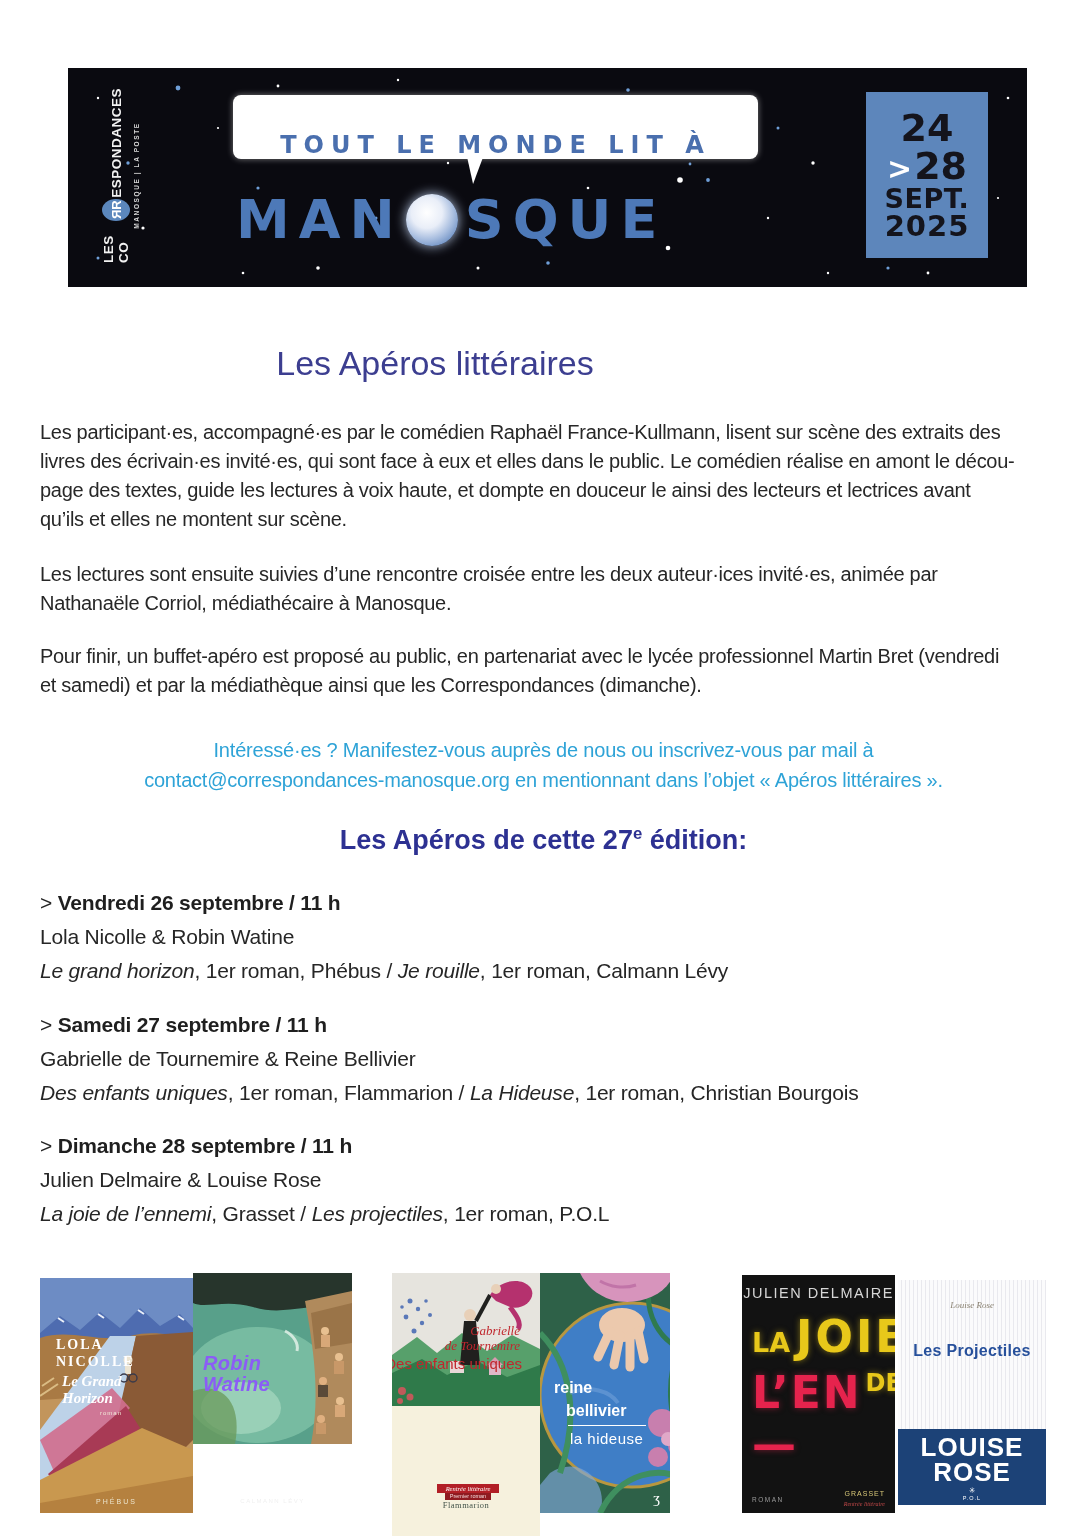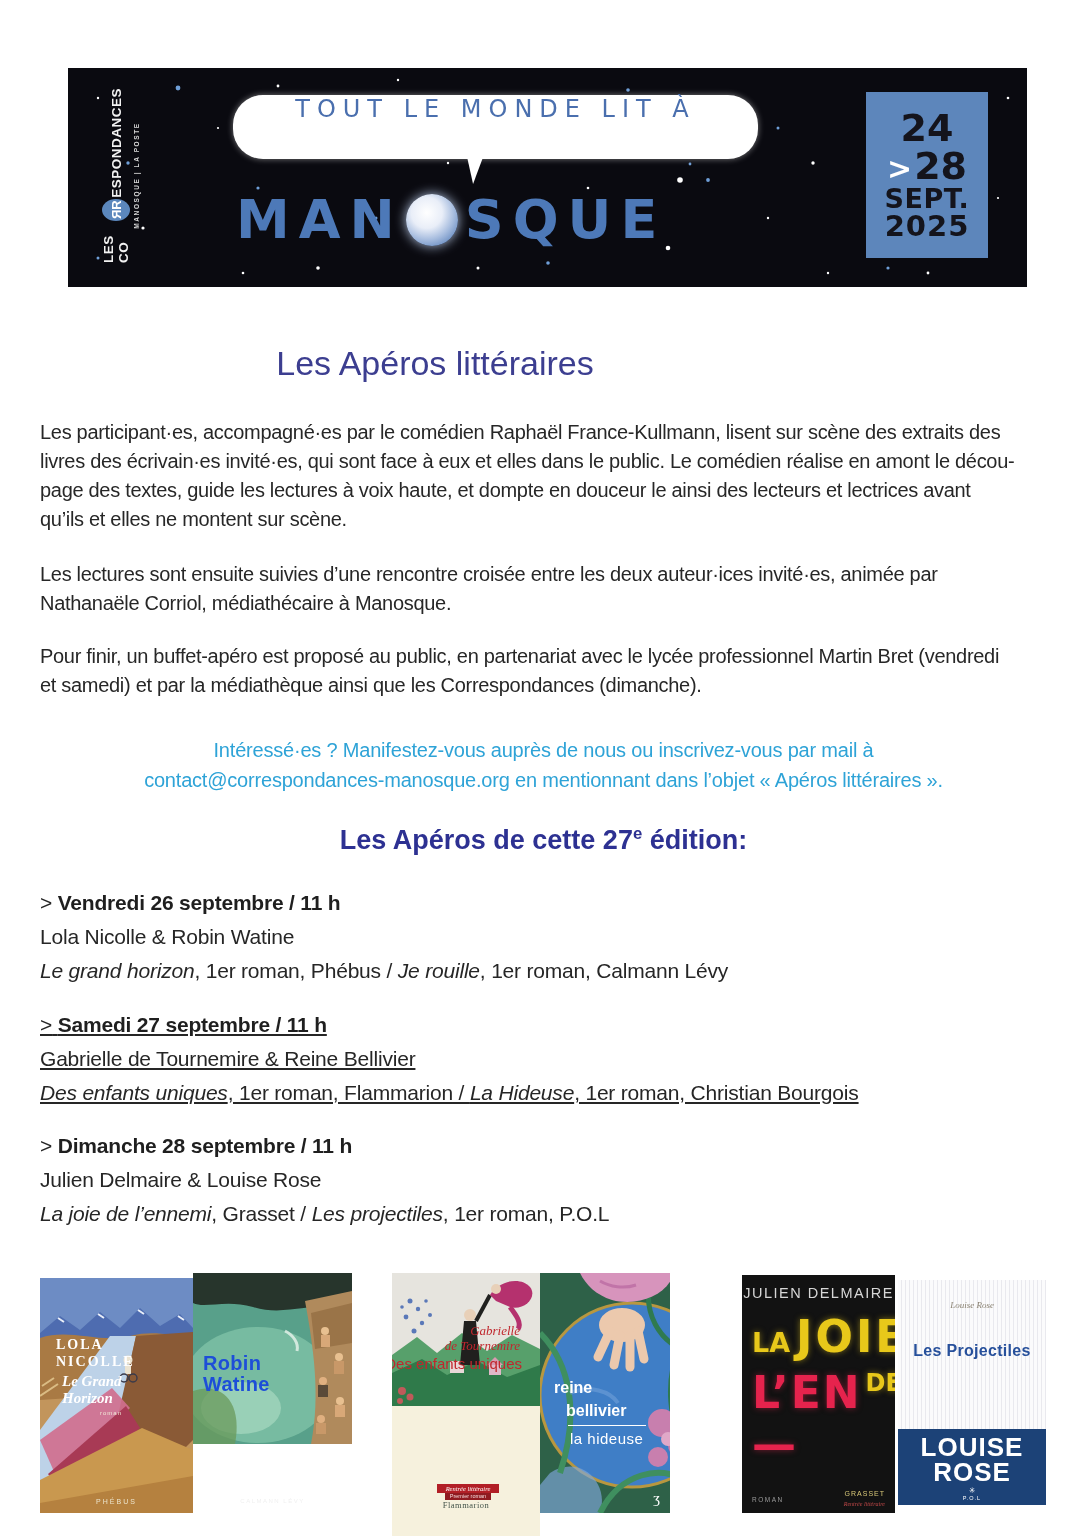--- a/index.html
+++ b/index.html
@@ -18,22 +18,23 @@
   .logo-main { display:flex; align-items:center; color:#f2f2f2; font-weight:bold; font-size:13.5px; letter-spacing:.5px; }
   .logo-circle {
     width:28px; height:28px; border-radius:50%; background:#5b87bd; margin:0 1px;
     display:flex; align-items:center; justify-content:center; color:#fff; font-size:13px; font-weight:bold; letter-spacing:-1px;
   }
   .mirrored { display:inline-block; transform:scaleX(-1); }
   .logo-sub { color:#d8d8d8; font-size:6.5px; letter-spacing:1.6px; margin-top:2px; font-weight:bold; }
 
   .bubble {
     position:absolute; left:165px; top:27px; width:525px; height:64px; background:#ffffff;
-    border-radius:30px; display:flex; align-items:flex-start; justify-content:center;
+    border-radius:8px; display:flex; align-items:flex-end; justify-content:center;
     box-shadow:0 0 6px rgba(255,255,255,.45);
+    font-weight:bold;
   }
   .bubble-text { color:#4a6fae; font-size:24px; letter-spacing:7px; font-family:"DejaVu Sans", sans-serif; }
   .bubble-tail {
     position:absolute; left:398px; top:89px; width:0; height:0;
     border-left:8px solid transparent; border-right:8px solid transparent; border-top:27px solid #ffffff;
     transform:rotate(4deg);
   }
   .city {
     position:absolute; left:168px; top:120px; display:flex; align-items:center;
     color:#4d79b8; font-family:"DejaVu Sans", sans-serif; font-weight:bold; font-size:54px; letter-spacing:9px;
@@ -57,21 +58,21 @@
   
   .page-title { position:absolute; top:344px; left:0; width:870px; text-align:center; font-size:34px; color:#3c3e90; }
   .para { position:absolute; left:40px; font-size:20px; line-height:29px; letter-spacing:-0.3px; color:#272727; }
   .para div { white-space:nowrap; }
   .p1 { top:418px; } .p2 { top:560px; } .p3 { top:642px; }
   .cta { position:absolute; top:735px; left:0; width:1087px; text-align:center; color:#2ea3d7; font-size:20px; line-height:30px; letter-spacing:-0.2px; }
   .section-heading { position:absolute; top:824px; left:0; width:1087px; text-align:center; font-weight:bold; font-size:27px; color:#2d3192; }
   .section-heading sup { font-size:0.62em; }
 
   .event { position:absolute; left:40px; font-size:21px; line-height:34px; color:#262626; letter-spacing:-0.2px; }
-  .ev1 { top:886px; } .ev2 { top:1008px;text-decoration:underline; } .ev3 { top:1129px; }
+  .ev1 { top:886px; } .ev2 { top:1008px; } .ev3 { top:1129px; }
   .ev-date { font-weight:bold; color:#1f1f1f; }
   .chev { font-weight:normal; }
   .book-title { font-style:italic; }
 
   
   .covers { position:absolute; left:40px; top:1273px; width:1010px; height:242px; }
   .cover { position:absolute; overflow:hidden; }
   .cover svg { position:absolute; left:0; top:0; }
 
   
@@ -79,21 +80,21 @@
   .cA-author { position:absolute; left:16px; top:58px; color:#fff; font-family:"Liberation Serif", serif; font-weight:bold; font-size:14px; letter-spacing:2px; line-height:17px; }
   .cA-title { position:absolute; left:22px; top:95px; color:#fff; font-family:"Liberation Serif", serif; font-style:italic; font-weight:bold; font-size:15px; line-height:17px; }
   .cA-genre { position:absolute; left:60px; top:132px; color:#f0ead8; font-size:6px; letter-spacing:1px; }
   .cA-pub { position:absolute; left:0; top:220px; width:100%; text-align:center; color:#ece4cc; font-size:7px; letter-spacing:2px; }
 
   
   .coverB { left:153px; top:0; width:159px; height:240px; background:#ffffff; }
   .cB-title { position:absolute; left:0; top:28px; width:100%; text-align:center; transform:translateX(12px); color:#c4523a; font-family:"Liberation Serif", serif; font-weight:bold; font-size:15px; }
   .cB-label { position:absolute; left:78px; top:50px; width:34px; height:9px; background:#1a1a1a; }
   .cB-photo { position:absolute; left:0; top:69px; width:159px; height:171px; }
-  .cB-author { position:absolute; left:10px; top:80px; color:#1d4ed8; font-weight:800; font-size:20px; line-height:21px; letter-spacing:.3px; }
+  .cB-author { position:absolute; left:10px; top:80px; color:#8b5cf6; font-weight:800; font-size:20px; line-height:21px; letter-spacing:.3px;font-style:italic; }
   .cB-pub { position:absolute; left:0; top:225px; width:159px; text-align:center; color:#f0f0f0; font-size:6px; letter-spacing:1.5px; }
 
   
   .coverC { left:352px; top:0; width:148px; height:274px; background:#f6f1dd; }
   .cC-painting { position:absolute; left:0; top:107px; }
   .cC-authors { position:absolute; right:20px; top:50px; text-align:right; color:#c0272d; font-family:"Liberation Serif", serif; font-style:italic; font-size:13px; line-height:15px; }
   .cC-title { position:absolute; right:18px; top:82px; color:#c0272d; font-size:15px; white-space:nowrap; }
   .cC-banner { position:absolute; left:45px; top:211px; width:62px; background:#b21f26; color:#fff; text-align:center; font-family:"Liberation Serif", serif; font-style:italic; font-size:6.5px; line-height:9px; }
   .cC-banner2 { position:absolute; left:53px; top:220px; width:46px; background:#8f1a20; color:#f3d9d9; text-align:center; font-size:5.5px; line-height:7px; }
   .cC-pub { position:absolute; left:0; top:227px; width:100%; text-align:center; color:#44544a; font-family:"Liberation Serif", serif; font-size:8.5px; letter-spacing:.5px; }

